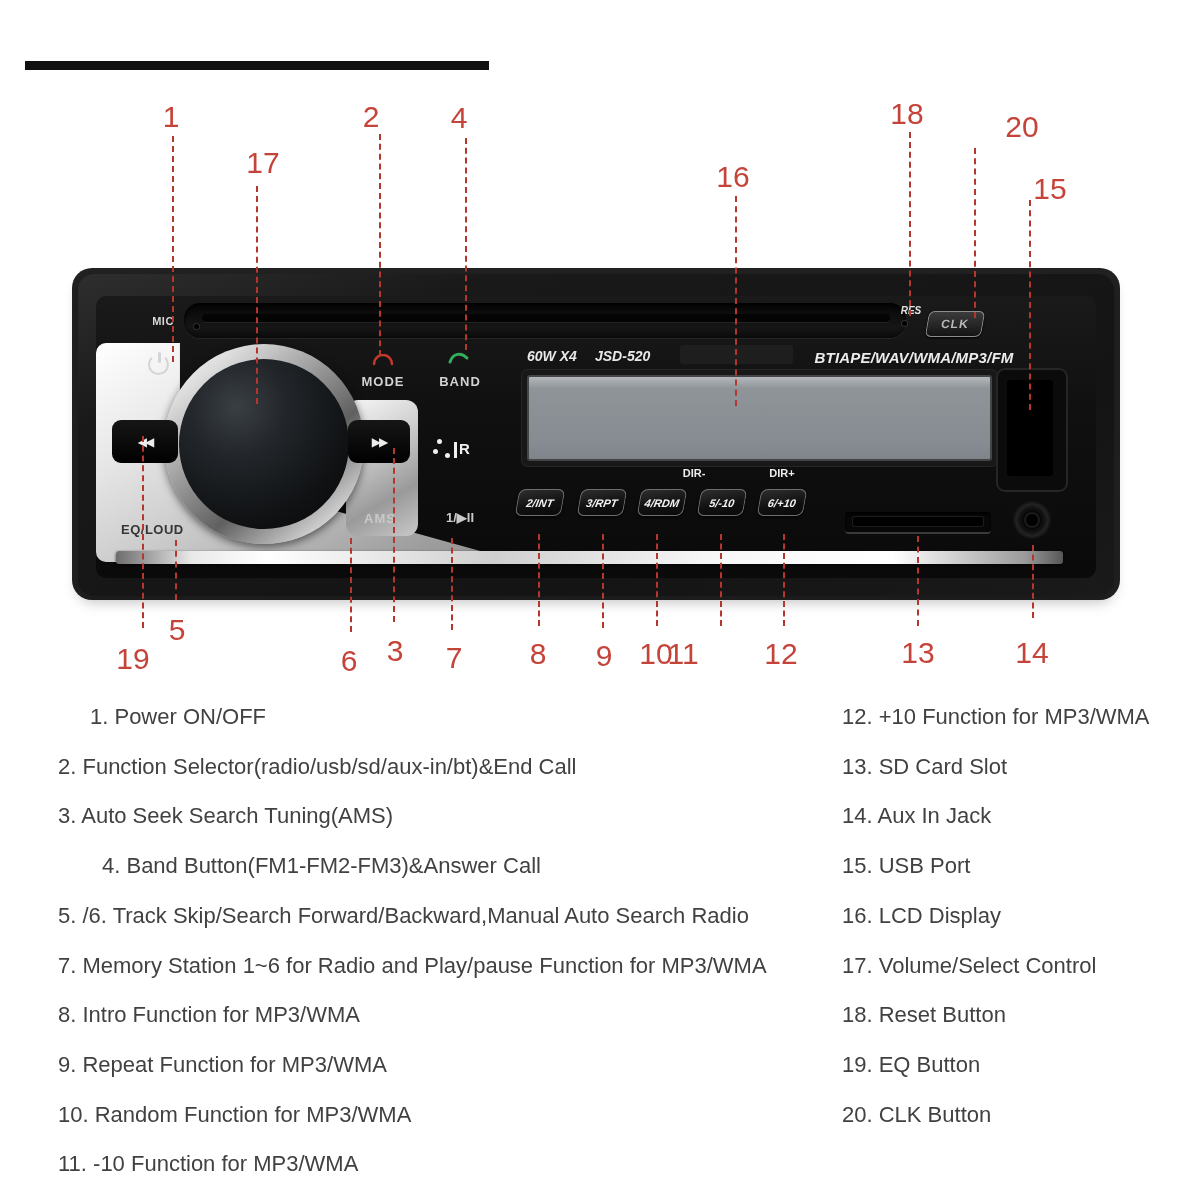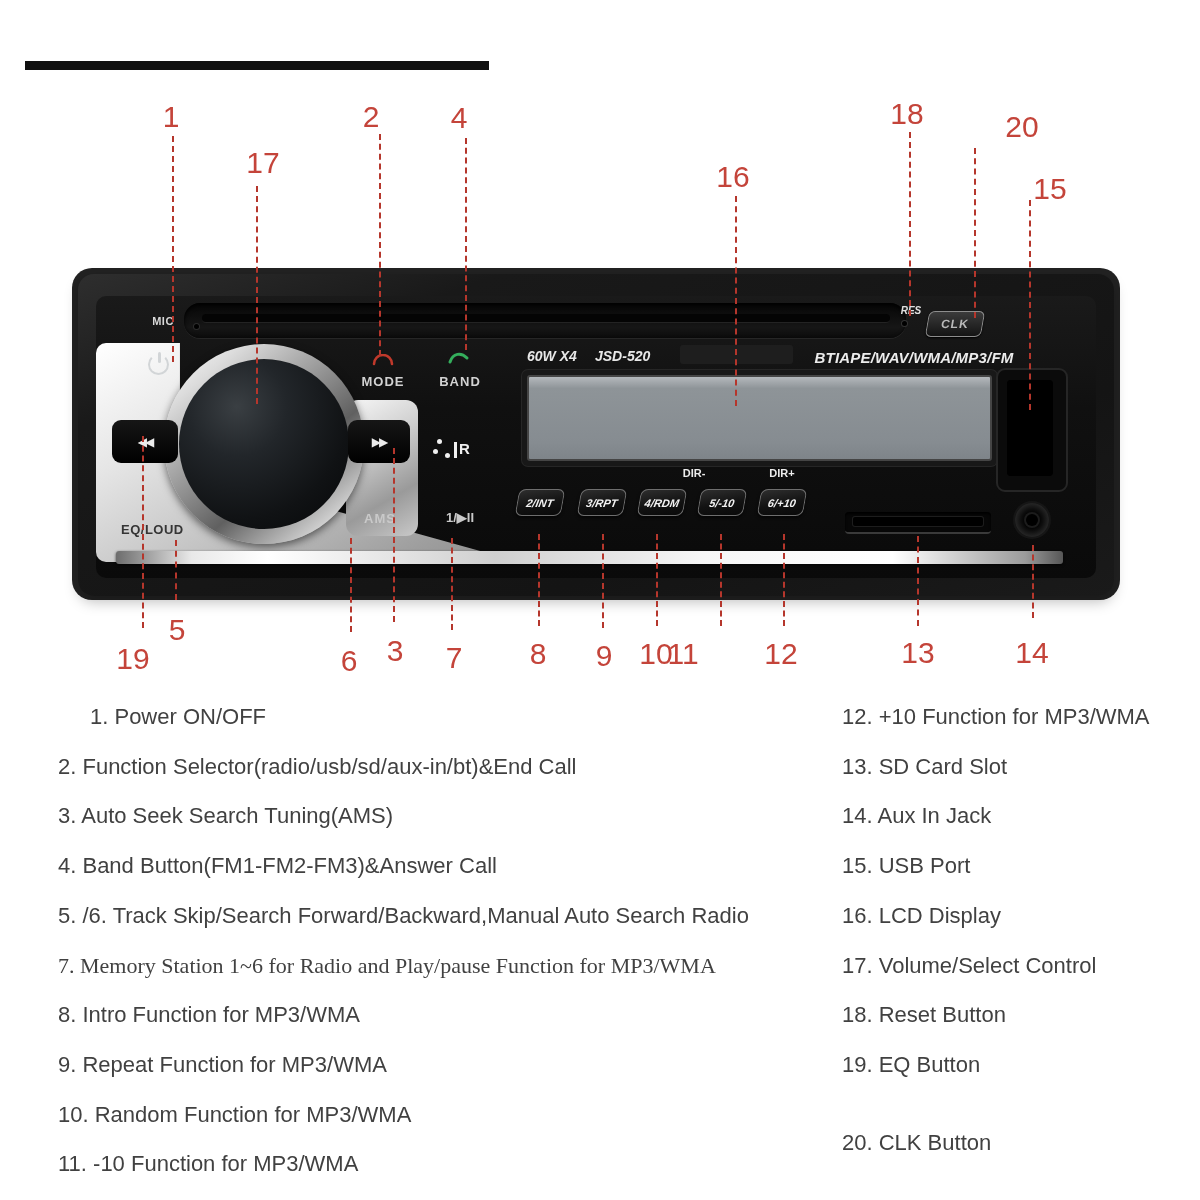--- a/index.html
+++ b/index.html
@@ -230,30 +230,30 @@
       <div class="c-num" style="left: 781px; top: 654px;">12</div>
       <div class="c-line" style="left: 917px; top: 536px; height: 90px;"></div>
       <div class="c-num" style="left: 918px; top: 653px;">13</div>
       <div class="c-line" style="left: 1032px; top: 545px; height: 73px;"></div>
       <div class="c-num" style="left: 1032px; top: 653px;">14</div>
     </div>
   <div class="abs" id="legend">
       <div class="legend-item left" style="top: 703px; margin-left: 32px;">1. Power ON/OFF</div>
       <div class="legend-item left" style="top: 752.7px;">2. Function Selector(radio/usb/sd/aux-in/bt)&amp;End Call</div>
       <div class="legend-item left" style="top: 802.4px;">3. Auto Seek Search Tuning(AMS)</div>
-      <div class="legend-item left" style="top: 852.1px;">4. Band Button(FM1-FM2-FM3)&amp;Answer Call</div>
+      <div class="legend-item left" style="top: 852.1px; margin-left: 44px;">4. Band Button(FM1-FM2-FM3)&amp;Answer Call</div>
       <div class="legend-item left" style="top: 901.8px;">5. /6. Track Skip/Search Forward/Backward,Manual Auto Search Radio</div>
-      <div class="legend-item left" style="top: 951.5px; font-family: Liberation Serif, serif;">7. Memory Station 1~6 for Radio and Play/pause Function for MP3/WMA</div>
+      <div class="legend-item left" style="top: 951.5px;">7. Memory Station 1~6 for Radio and Play/pause Function for MP3/WMA</div>
       <div class="legend-item left" style="top: 1001.2px;">8. Intro Function for MP3/WMA</div>
       <div class="legend-item left" style="top: 1050.9px;">9. Repeat Function for MP3/WMA</div>
       <div class="legend-item left" style="top: 1100.6px;">10. Random Function for MP3/WMA</div>
       <div class="legend-item left" style="top: 1150.3px;">11. -10 Function for MP3/WMA</div>
       <div class="legend-item right" style="top: 703px;">12. +10 Function for MP3/WMA</div>
       <div class="legend-item right" style="top: 752.7px;">13. SD Card Slot</div>
       <div class="legend-item right" style="top: 802.4px;">14. Aux In Jack</div>
       <div class="legend-item right" style="top: 852.1px;">15. USB Port</div>
       <div class="legend-item right" style="top: 901.8px;">16. LCD Display</div>
       <div class="legend-item right" style="top: 951.5px;">17. Volume/Select Control</div>
       <div class="legend-item right" style="top: 1001.2px;">18. Reset Button</div>
       <div class="legend-item right" style="top: 1050.9px;">19. EQ Button</div>
-      <div class="legend-item right" style="top: 1100.6px; margin-top: 28px;">20. CLK Button</div>
+      <div class="legend-item right" style="top: 1100.6px;">20. CLK Button</div>
     </div>
 </div>
 
 </body></html>

